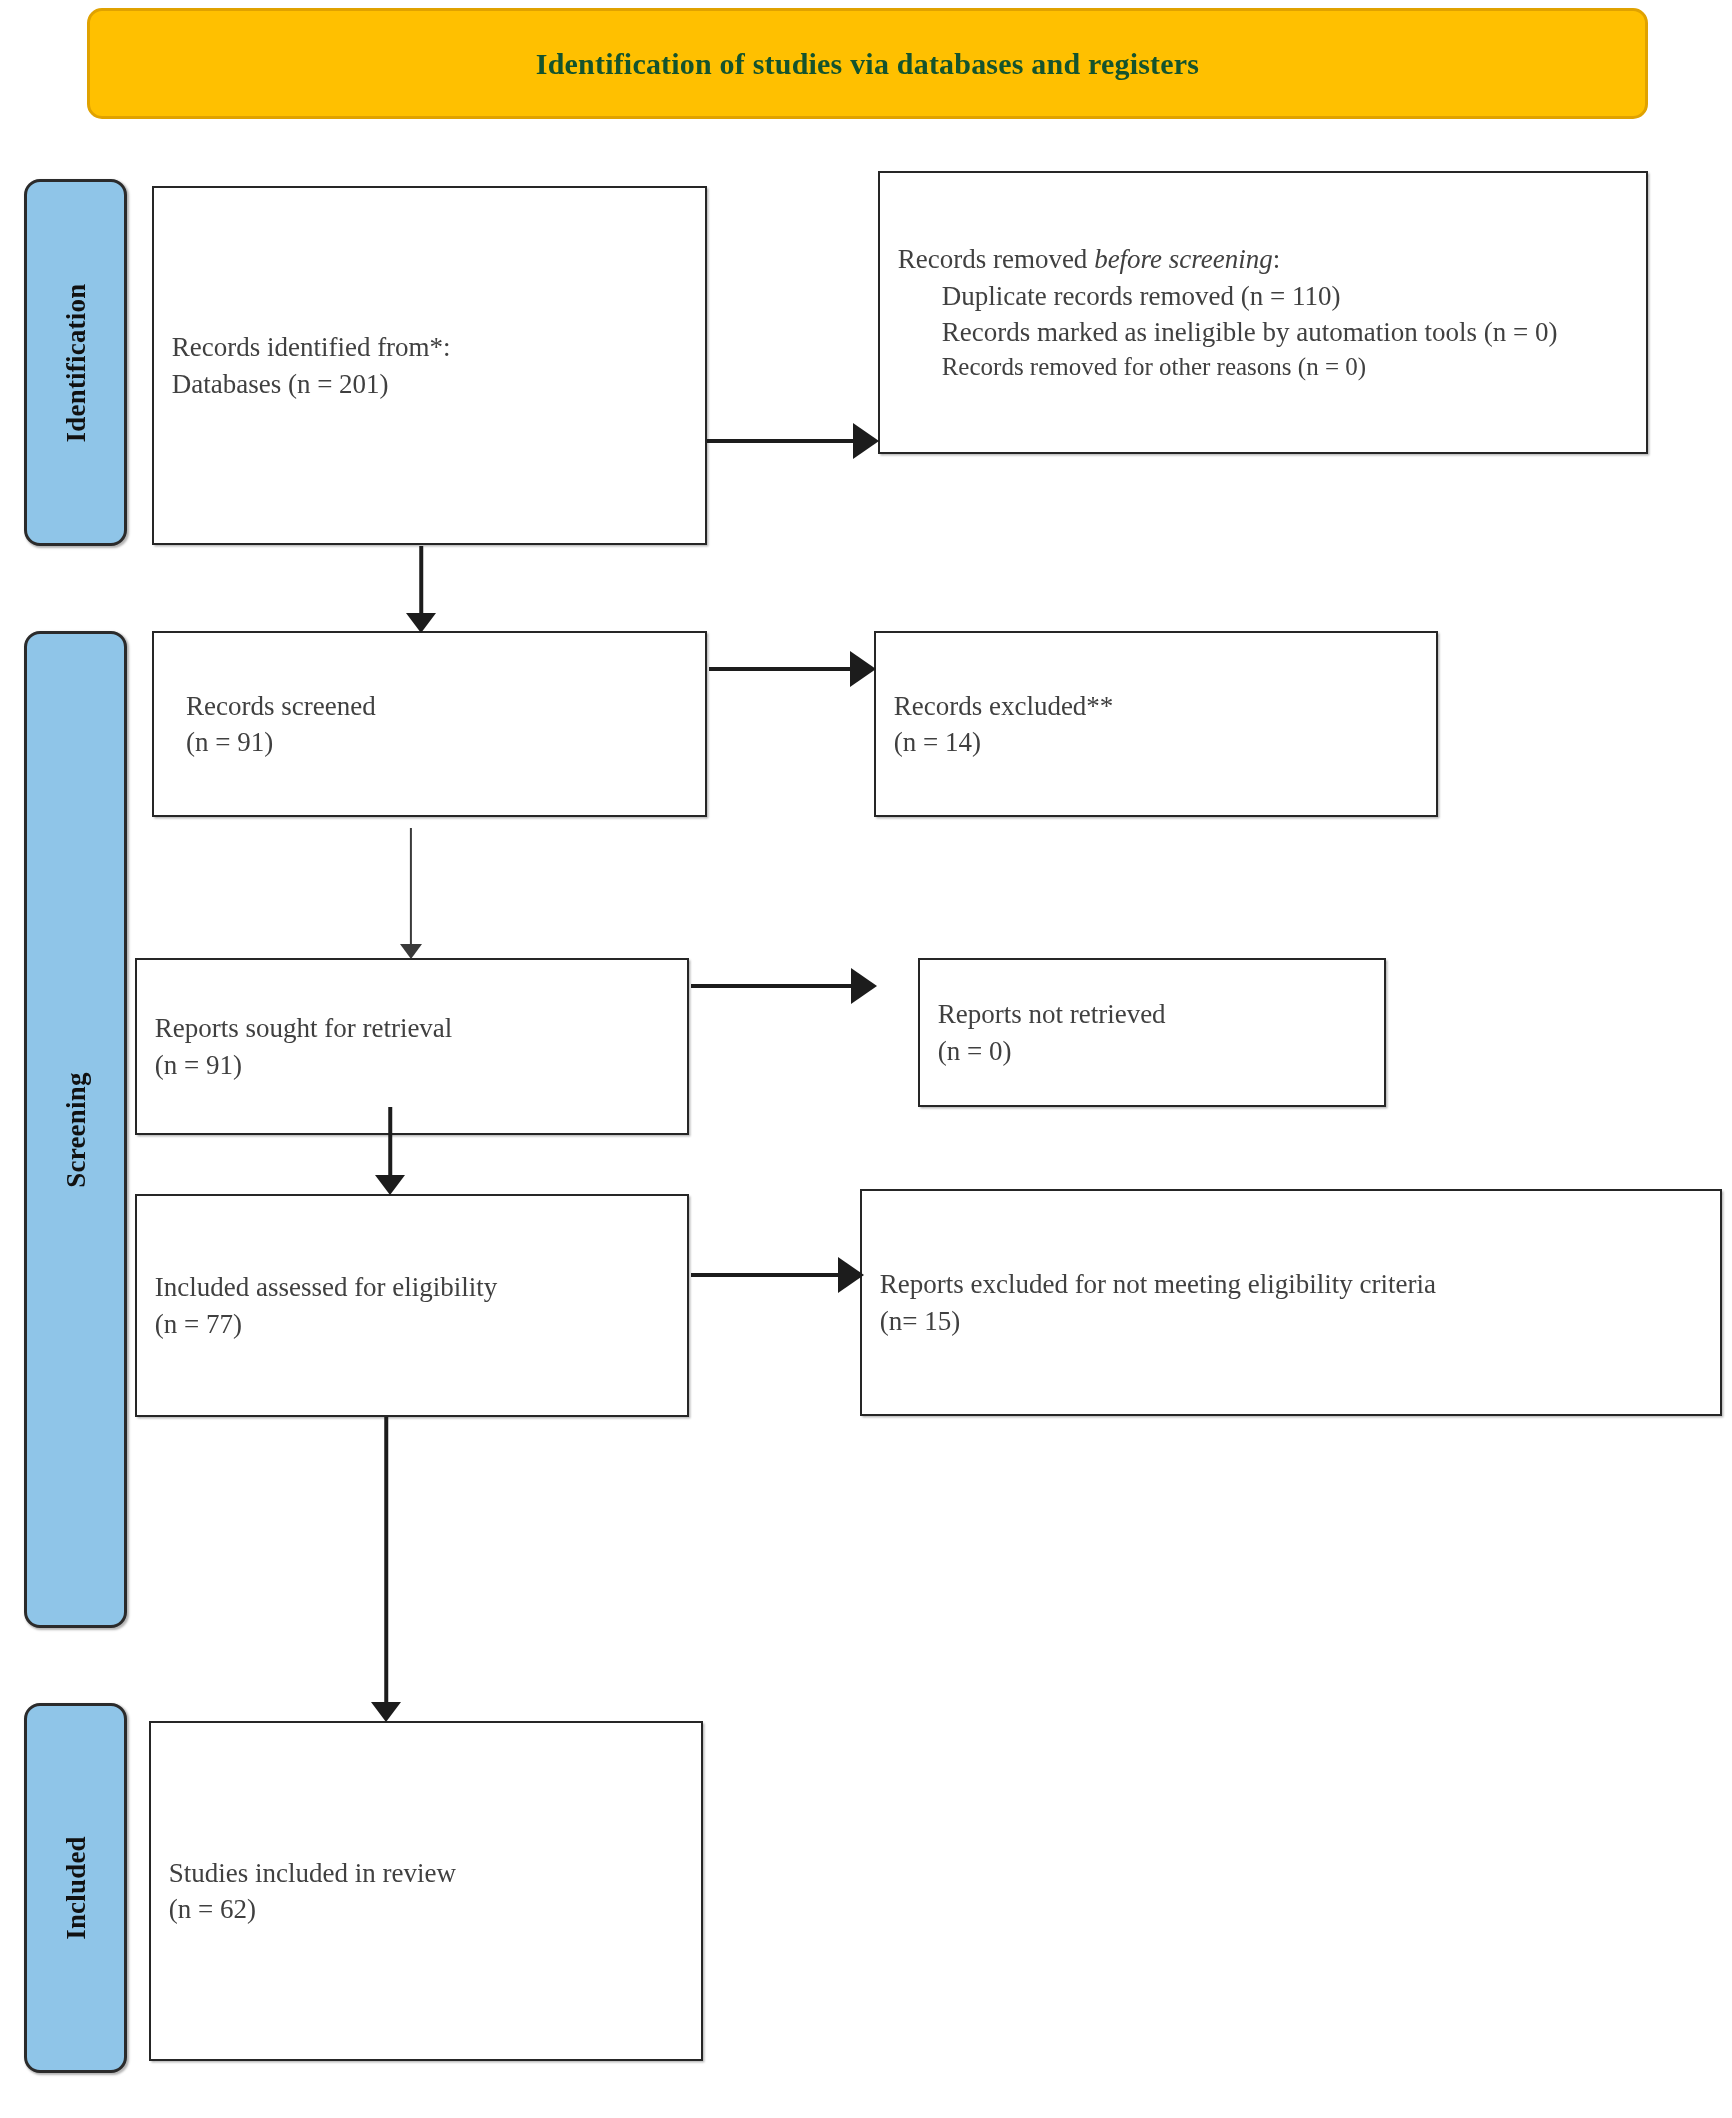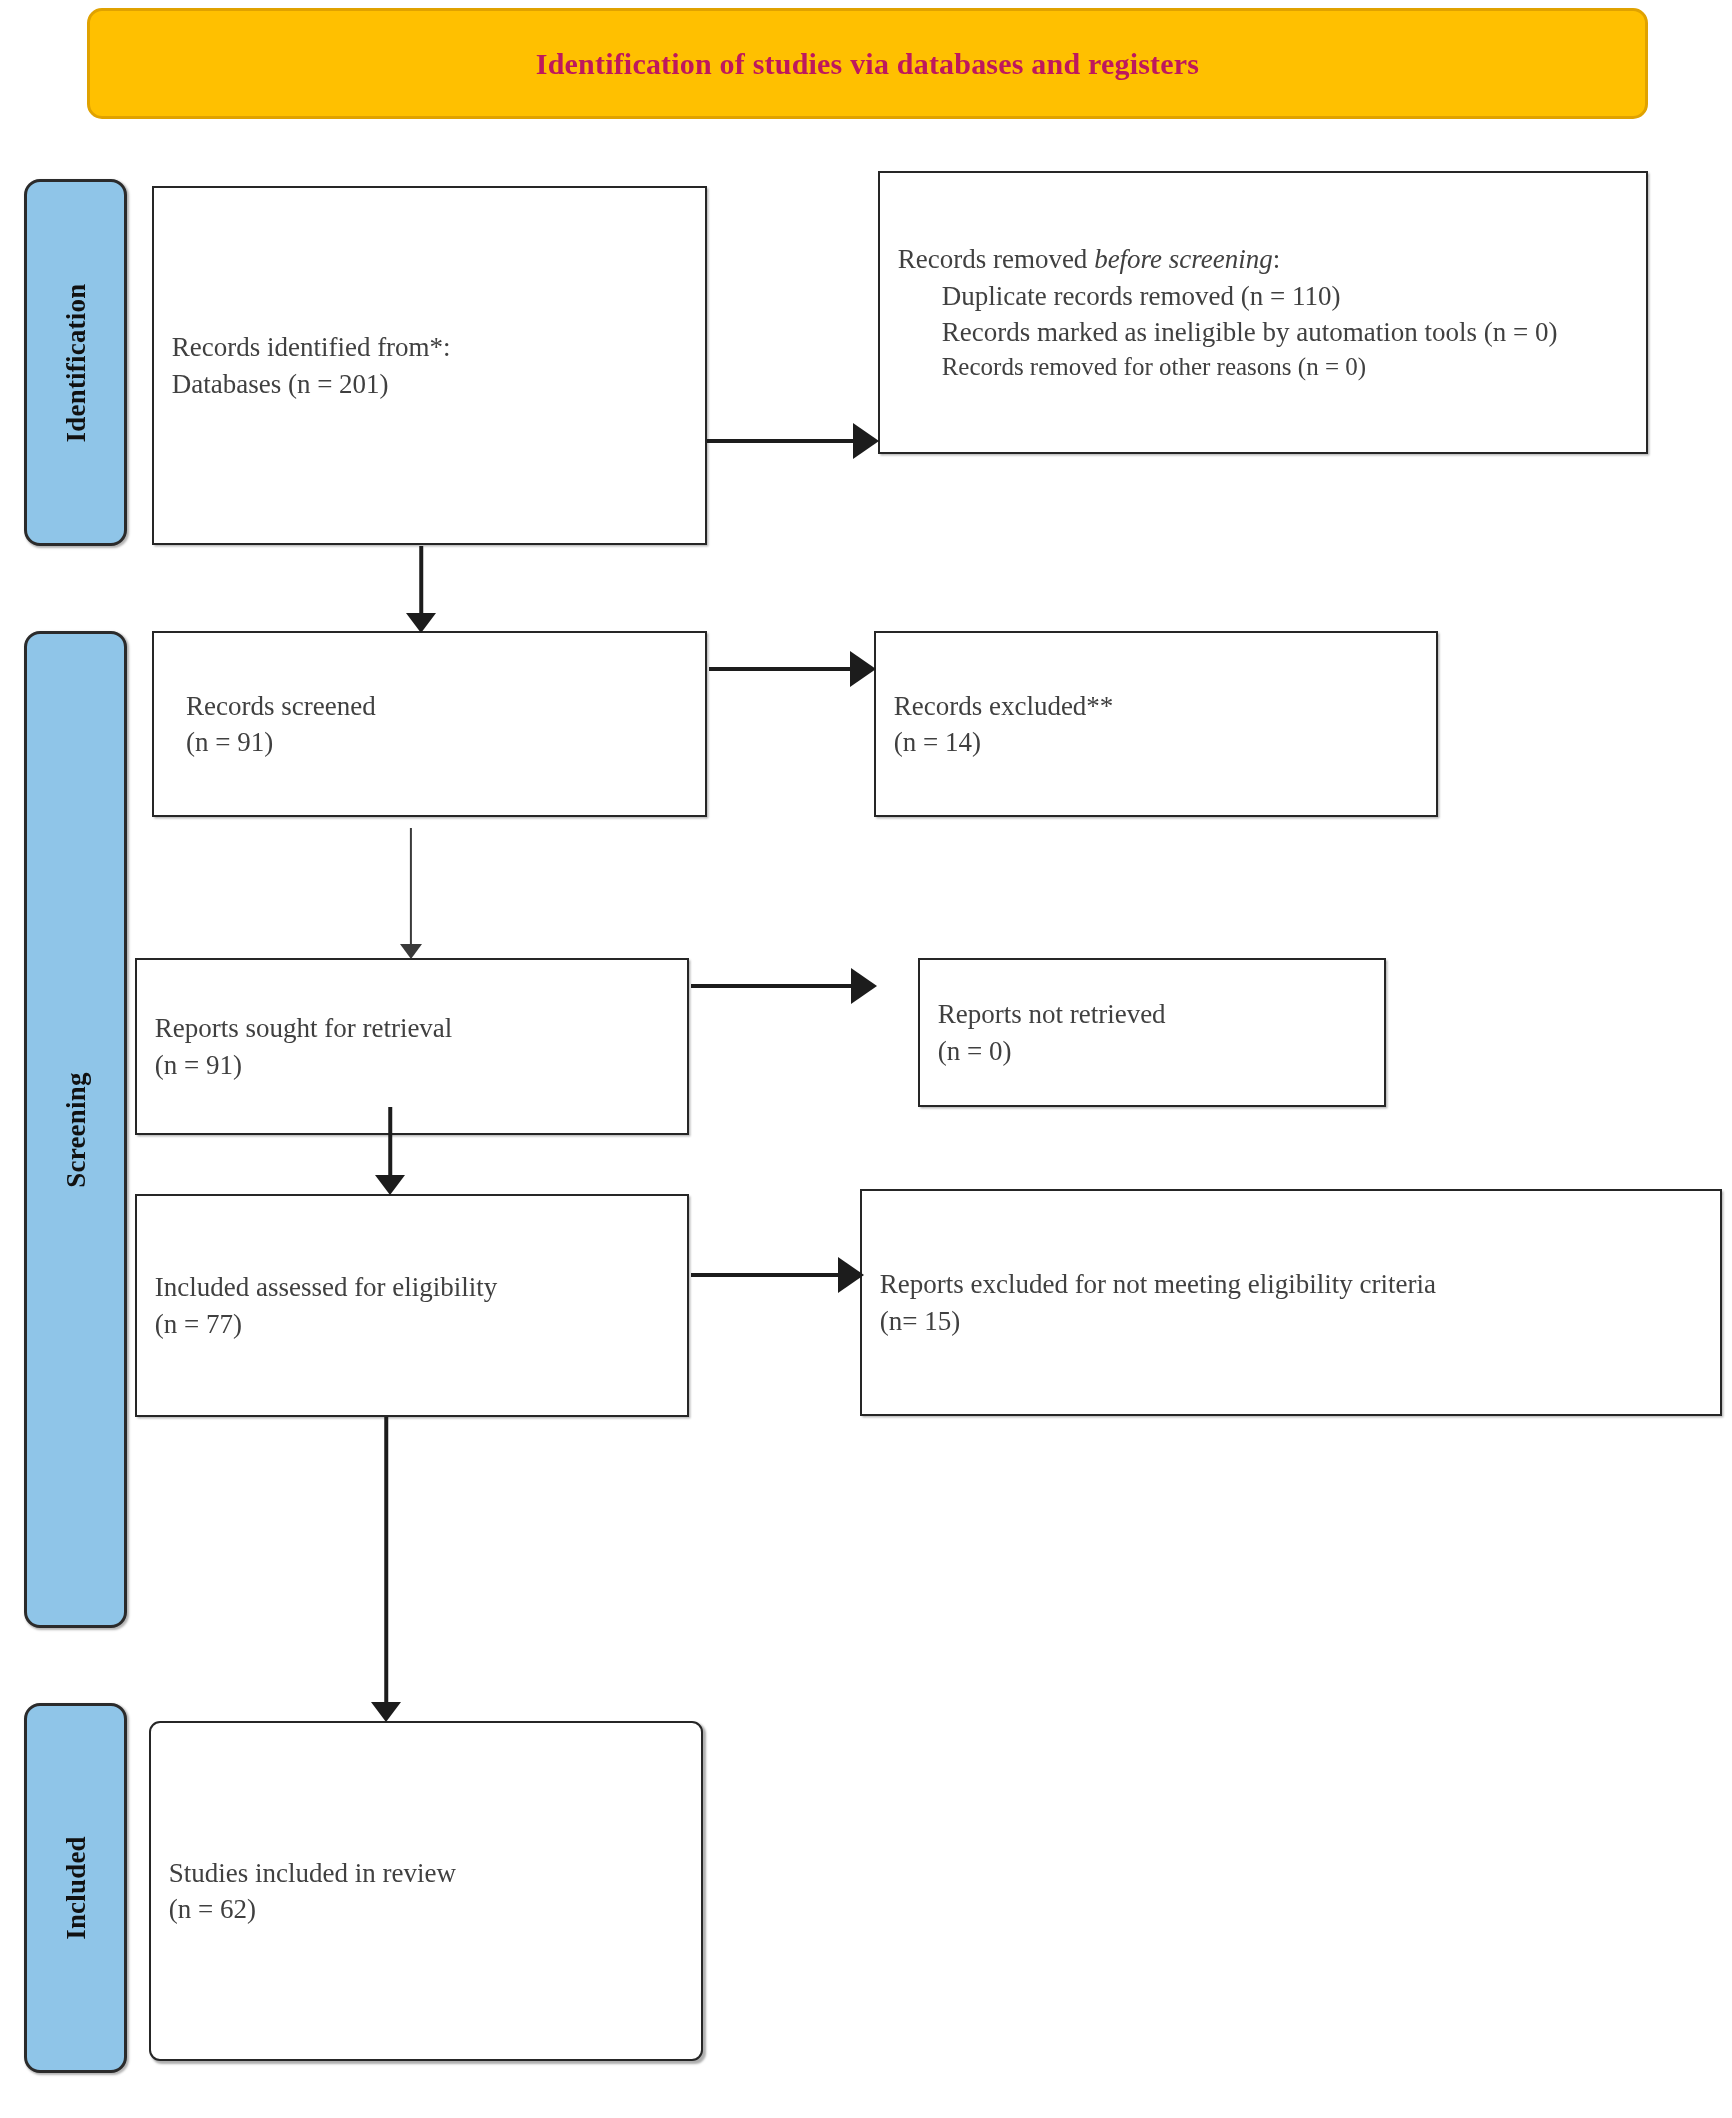--- a/index.html
+++ b/index.html
@@ -32,21 +32,21 @@
     box-sizing: border-box;
     display: flex;
     align-items: center;
     justify-content: center;
   }
   .banner-title {
     font-family: "Liberation Serif", "DejaVu Serif", serif;
     font-weight: bold;
     font-size: 30px;
     letter-spacing: 0.2px;
-    color: #be185d;
+    color: #14532d;
     text-align: right;
     line-height: 1.1;
   }
 
   
   .stage-bar {
     position: absolute;
     background: #8FC5E8;
     border: 3.1px solid #2b2b2b;
     border-radius: 16px;
@@ -93,21 +93,21 @@
   .fbox p.small { font-size: 25px; }
   .fbox p.indent { text-indent: 44px; }
   .fbox.justify p { text-align: justify; text-align-last: left; }
   .ital { font-style: italic; }
 
   
   #box-identified      { left: 152px;  top: 186px;  width: 555px; height: 359px; }
   #box-screened        { left: 152px;  top: 631px; width: 555px; height: 186px; padding-left: 32px; }
   #box-sought          { left: 135px;  top: 958px; width: 554px; height: 177px; }
   #box-assessed        { left: 135px;  top: 1194px; width: 554px; height: 223px; }
-  #box-included-review { left: 149px;  top: 1721px; width: 554px; height: 340px; border-radius: 11px; }
+  #box-included-review { left: 149px;  top: 1721px; width: 554px; height: 340px; }
 
   
   #box-removed         { left: 878px; top: 171px;  width: 770px; height: 283px; }
   #box-excluded        { left: 874px; top: 631px; width: 564px; height: 186px; }
   #box-notretrieved    { left: 918px; top: 958px; width: 468px; height: 149px; }
   #box-excl-elig       { left: 860px; top: 1189px; width: 862px; height: 227px; }
 
   
   .arrow { position: absolute; }
   .arrow .shaft-v {

